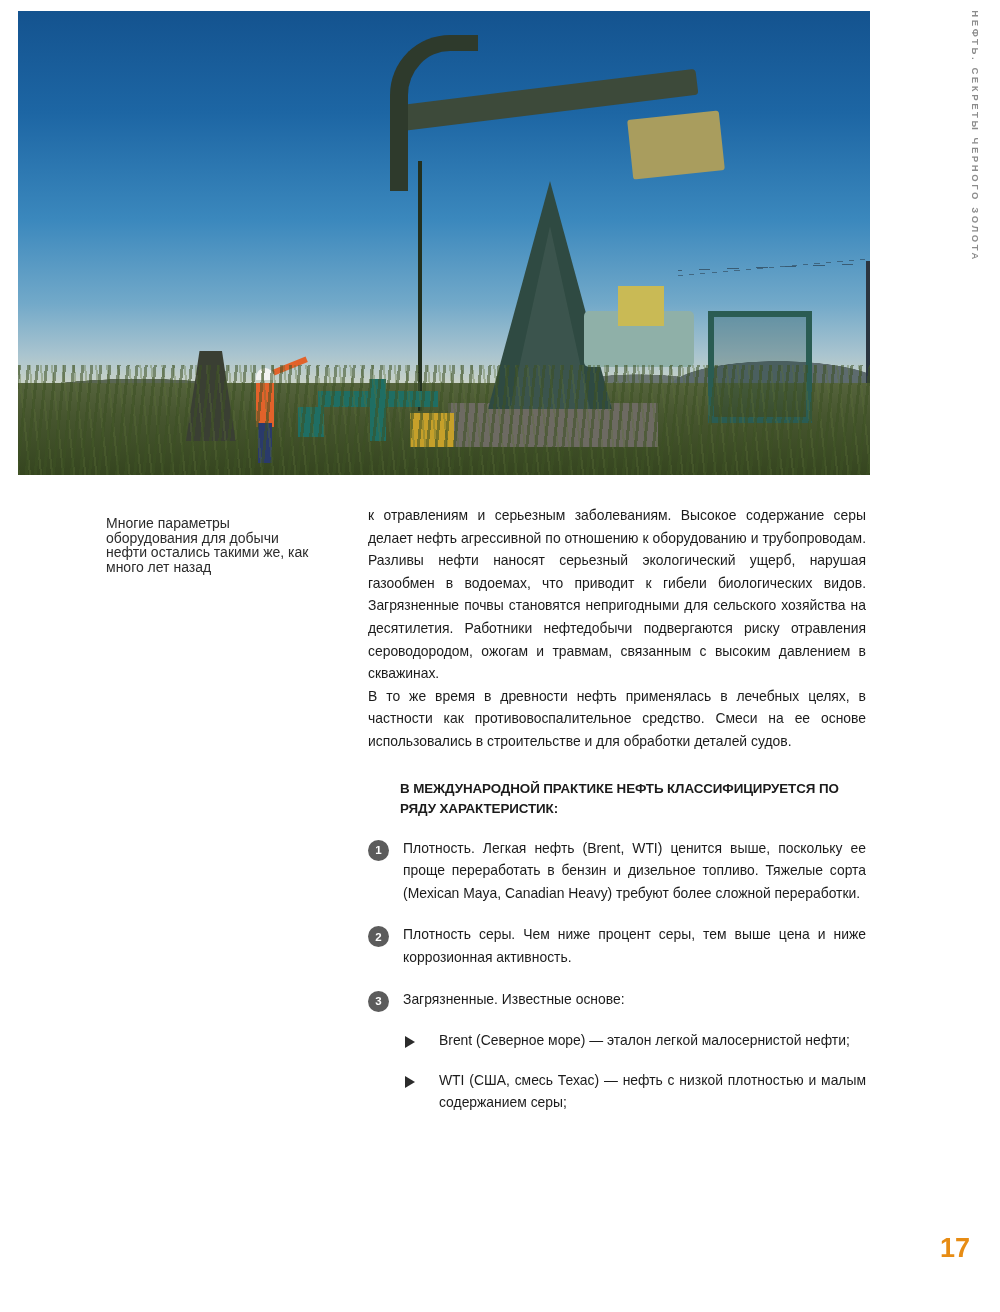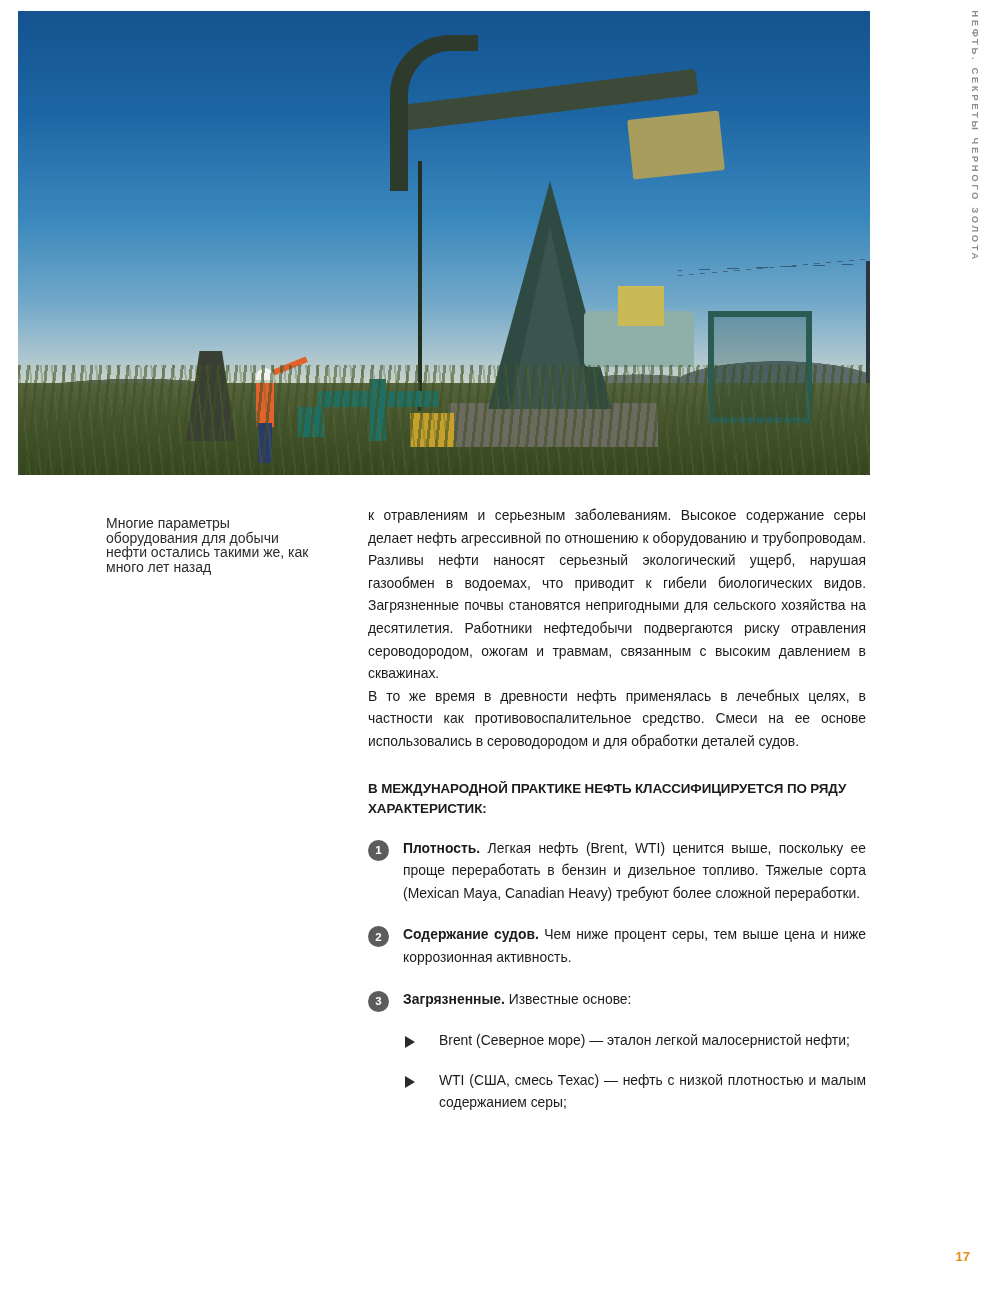--- a/index.html
+++ b/index.html
@@ -187,20 +187,21 @@
     color: #1b1b1b;
   }
   .col p { margin: 0; text-align: justify; }
 
   .subhead {
     margin-top: 26px;
     font-weight: 700;
     font-size: 13.4px;
     line-height: 20px;
     letter-spacing: -0.1px;
+    margin-left: 32px;
   }
 
   .list { margin-top: 18px; }
   .item {
     position: relative;
     padding-left: 35px;
     margin-bottom: 19px;
   }
   .num {
     position: absolute;
@@ -211,21 +212,21 @@
     border-radius: 50%;
     background: #5c5c5c;
     color: #fff;
     font-size: 11.5px;
     font-weight: 700;
     display: flex;
     align-items: center;
     justify-content: center;
   }
   .item .body { text-align: justify; }
-  .item b { font-weight: 700; }
+  .item b { font-weight: 400; }
 
   .sublist { margin-top: 10px; margin-left: 35px; }
   .subitem {
     position: relative;
     padding-left: 36px;
     margin-bottom: 17px;
     text-align: justify;
   }
   .tri {
     position: absolute;
@@ -239,21 +240,21 @@
   }
   .closing { margin-top: 16px; text-align: justify; }
 
   
   .pageno {
     position: absolute;
     right: 30px;
     bottom: 48px;
     color: #e78c14;
     font-weight: 700;
-    font-size: 13px;
+    font-size: 27px;
   }
 </style>
 </head>
 <body>
 
 <div class="hero">
   <div class="sky"></div>
   <div class="hills"></div>
   <div class="wires pj"></div>
   <div class="pole pj"></div>
@@ -280,34 +281,34 @@
   <div class="grass"></div>
 </div>
 
 <div class="running-head">НЕФТЬ. СЕКРЕТЫ ЧЕРНОГО ЗОЛОТА</div>
 
 <div class="caption">Многие параметры оборудования для добычи нефти остались такими же, как много лет назад</div>
 
 <div class="col">
 
   <p>к отравлениям и серьезным заболеваниям. Высокое содержание серы делает нефть агрессивной по отношению к оборудованию и трубопроводам. Разливы нефти наносят серьезный экологический ущерб, нарушая газообмен в водоемах, что приводит к гибели биологических видов. Загрязненные почвы становятся непригодными для сельского хозяйства на десятилетия. Работники нефтедобычи подвергаются риску отравления сероводородом, ожогам и травмам, связанным с высоким давлением в скважинах.</p>
-  <p>В то же время в древности нефть применялась в лечебных целях, в частности как противовоспалительное средство. Смеси на ее основе использовались в сероводородом и для обработки деталей судов.</p>
+  <p>В то же время в древности нефть применялась в лечебных целях, в частности как противовоспалительное средство. Смеси на ее основе использовались в строительстве и для обработки деталей судов.</p>
 
   <div class="subhead">В МЕЖДУНАРОДНОЙ ПРАКТИКЕ НЕФТЬ КЛАССИФИЦИРУЕТСЯ ПО РЯДУ ХАРАКТЕРИСТИК:</div>
 
   <div class="list">
 
     <div class="item">
       <div class="num">1</div>
       <div class="body"><b>Плотность.</b><span> Легкая нефть (Brent, WTI) ценится выше, поскольку ее проще переработать в бензин и дизельное топливо. Тяжелые сорта (Mexican Maya, Canadian Heavy) требуют более сложной переработки.</span></div>
     </div>
 
     <div class="item">
       <div class="num">2</div>
-      <div class="body"><b>Содержание судов.</b><span> Чем ниже процент серы, тем выше цена и ниже коррозионная активность.</span></div>
+      <div class="body"><b>Плотность серы.</b><span> Чем ниже процент серы, тем выше цена и ниже коррозионная активность.</span></div>
     </div>
 
     <div class="item">
       <div class="num">3</div>
       <div class="body"><b>Загрязненные.</b><span> Известные основе:</span></div>
     </div>
 
     <div class="sublist">
       <div class="subitem">
         <span class="tri"></span>

